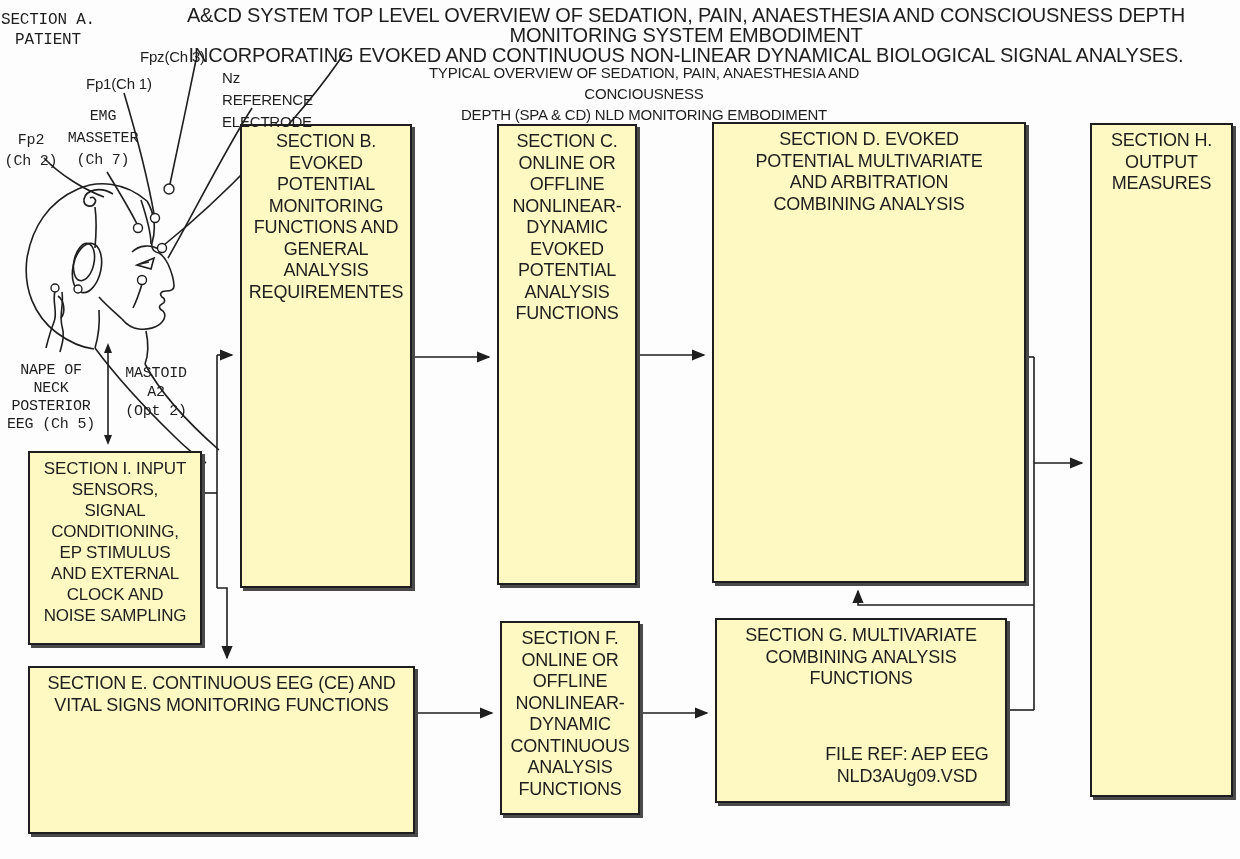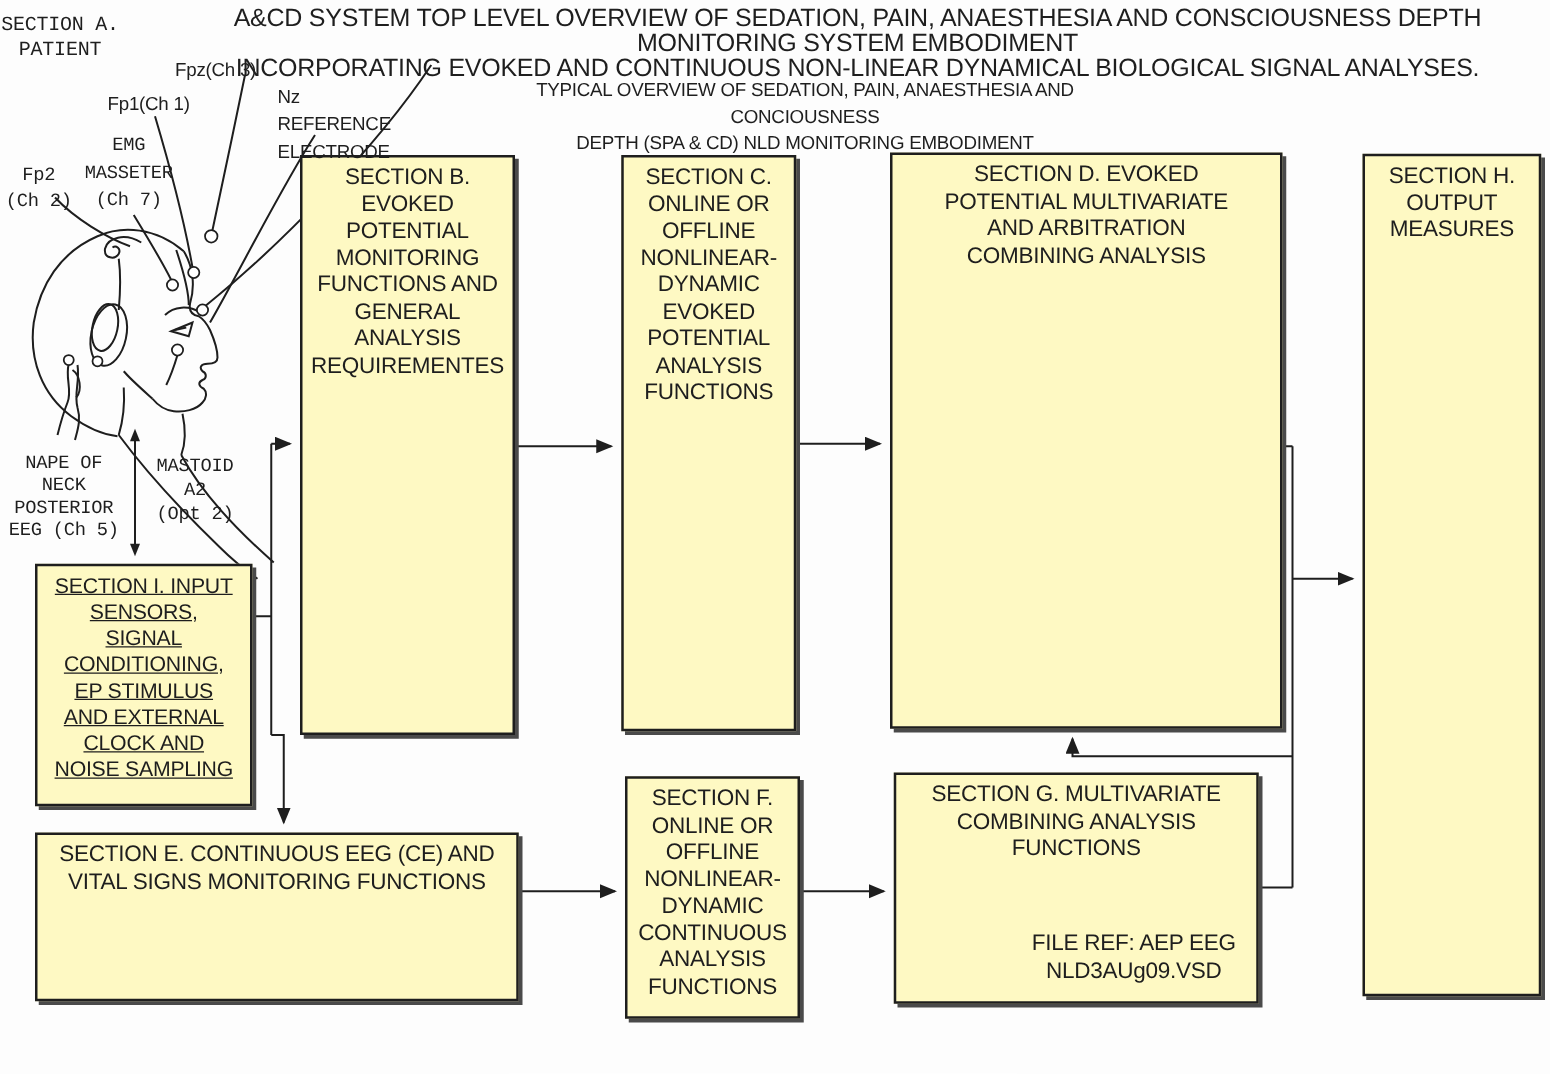--- a/index.html
+++ b/index.html
@@ -118,21 +118,21 @@
   <div class="lbl center" style="left:2px; top:130px; width:58px; line-height:21px;">Fp2
 (Ch 2)</div>
   <div class="lbl center" style="left:2px; top:350px; width:98px; line-height:18px;margin-top:12px;">NAPE OF
 NECK
 POSTERIOR
 EEG (Ch 5)</div>
   <div class="lbl center" style="left:116px; top:364px; width:80px; line-height:19px;">MASTOID
 A2
 (Opt 2)</div>
 
-  <div class="box" style="left:28px; top:451px; width:174px; height:194px;text-decoration:underline;">
+  <div class="box" style="left:28px; top:451px; width:174px; height:194px;">
     <div class="box-text" style="font-size:17px; line-height:21px;">SECTION I. INPUT
 SENSORS,
 SIGNAL
 CONDITIONING,
 EP STIMULUS
 AND EXTERNAL
 CLOCK AND
 NOISE SAMPLING</div>
   </div>
 
@@ -165,21 +165,21 @@
 AND ARBITRATION
 COMBINING ANALYSIS</div>
   </div>
 
   <div class="box" style="left:1090px; top:123px; width:143px; height:674px;">
     <div class="box-text">SECTION H.
 OUTPUT
 MEASURES</div>
   </div>
 
-  <div class="box" style="left:28px; top:666px; width:387px; height:135px;">
+  <div class="box" style="left:28px; top:666px; width:387px; height:168px;">
     <div class="box-text">SECTION E. CONTINUOUS EEG (CE) AND
 VITAL SIGNS MONITORING FUNCTIONS</div>
   </div>
 
   <div class="box" style="left:500px; top:621px; width:140px; height:194px;">
     <div class="box-text">SECTION F.
 ONLINE OR
 OFFLINE
 NONLINEAR-
 DYNAMIC

